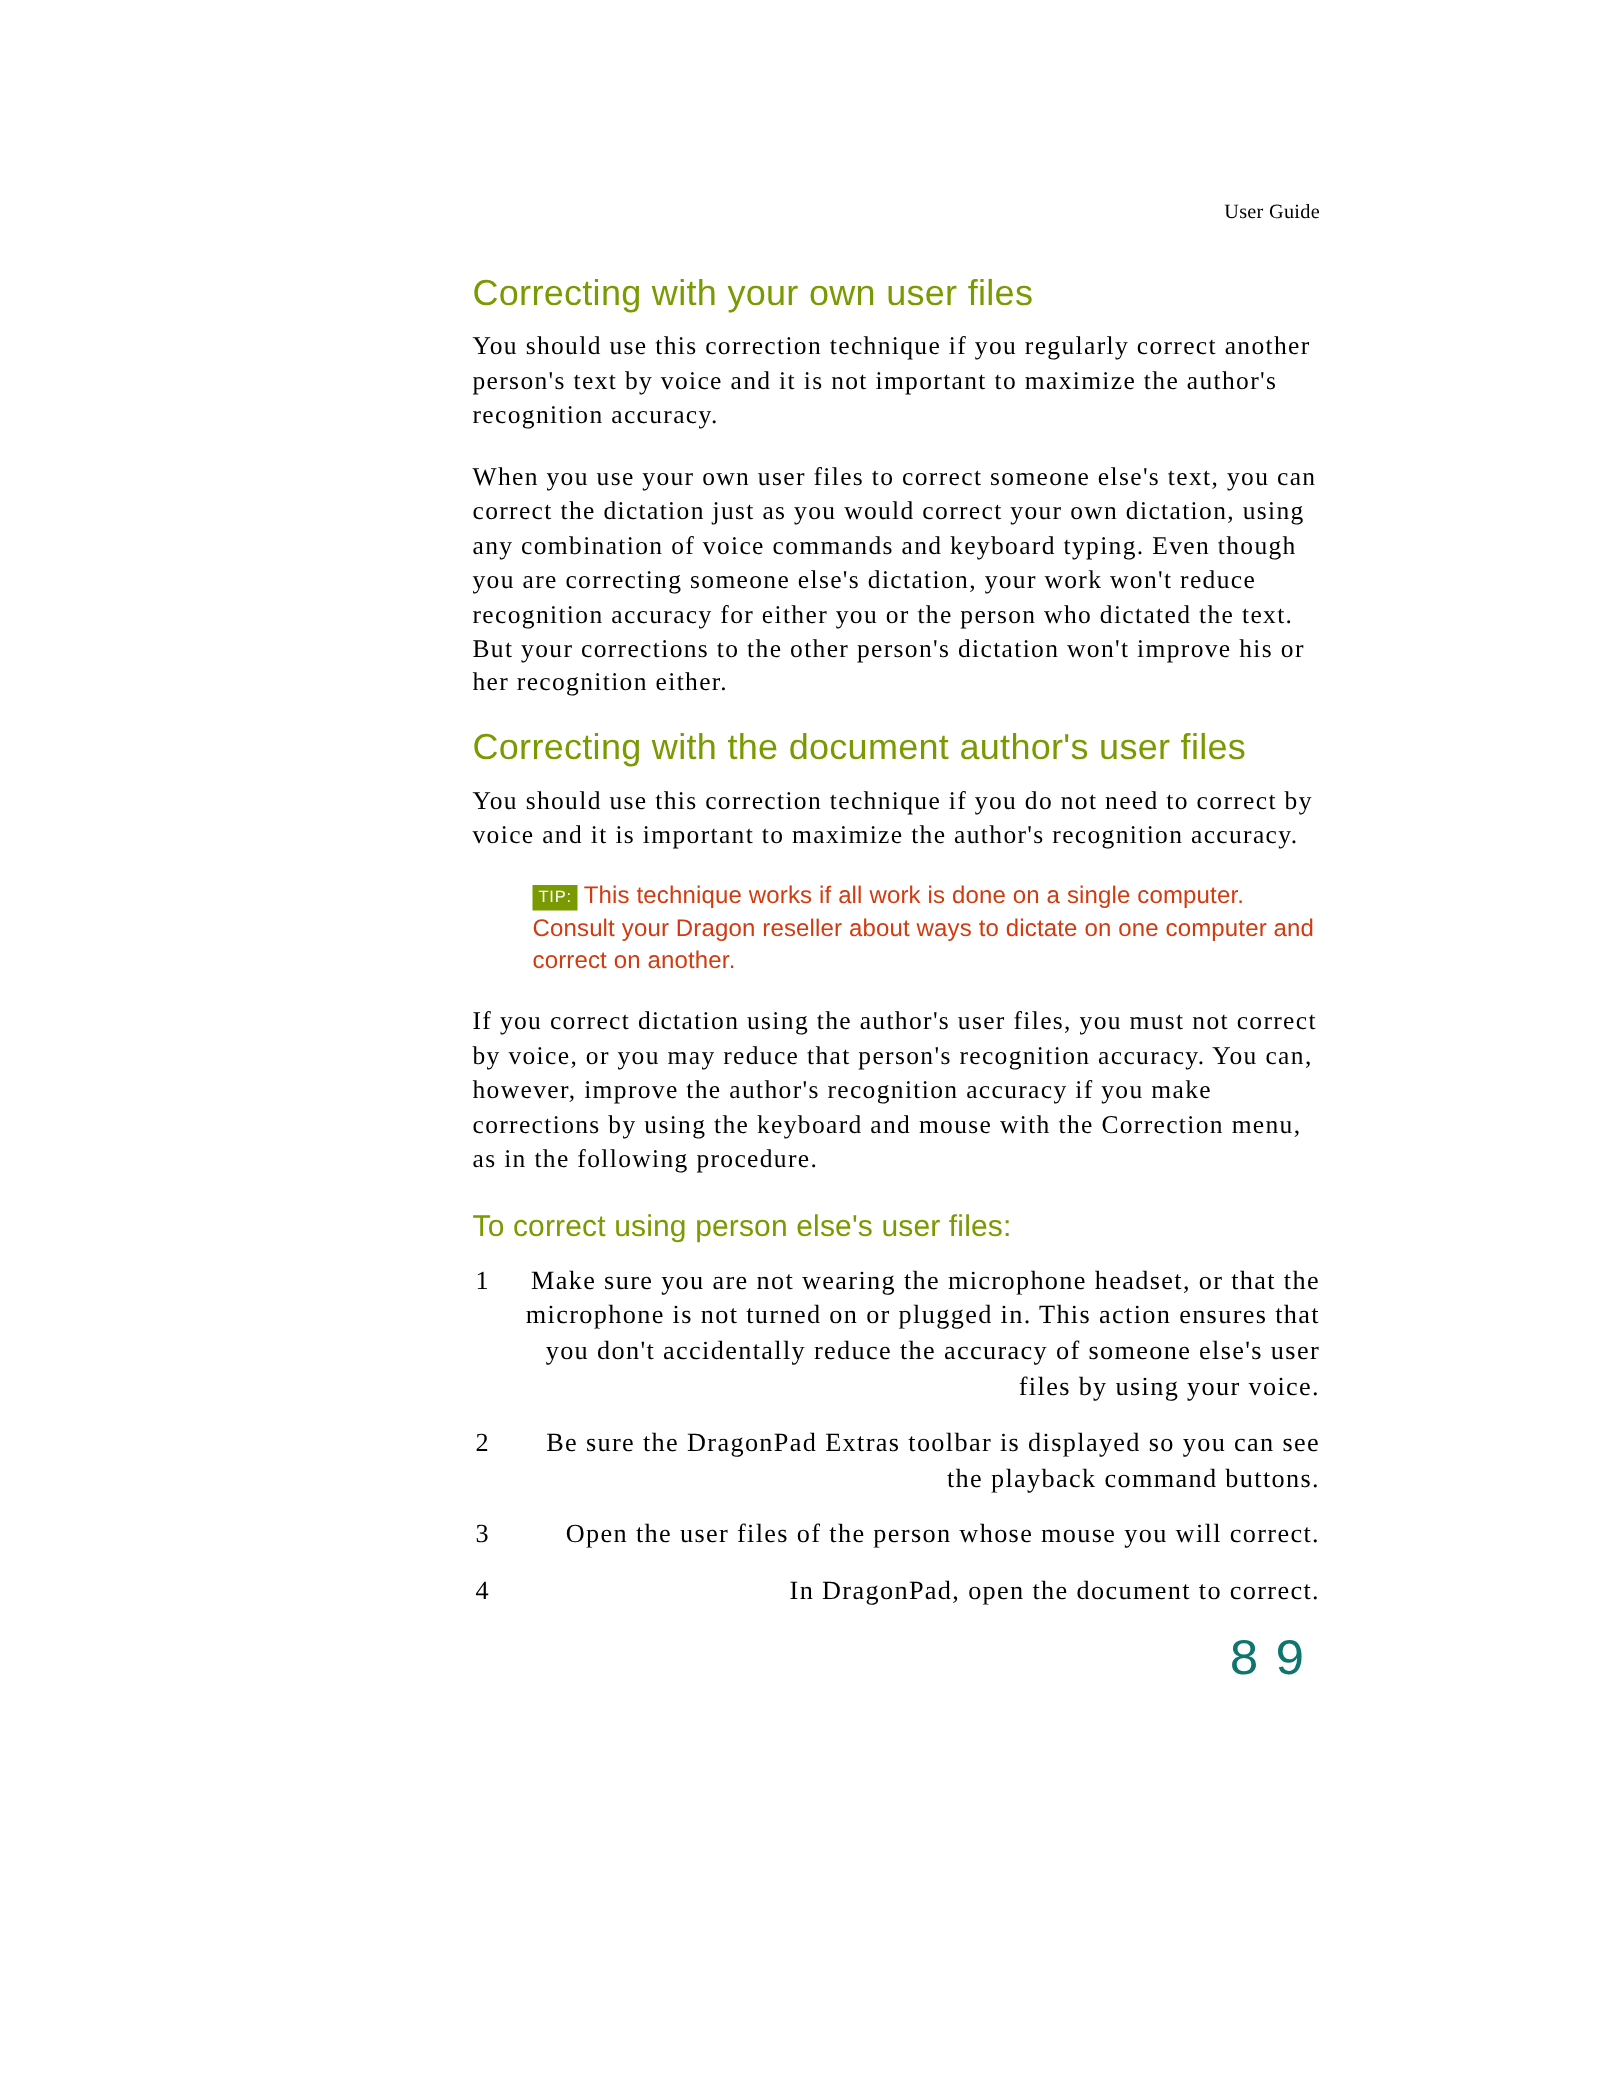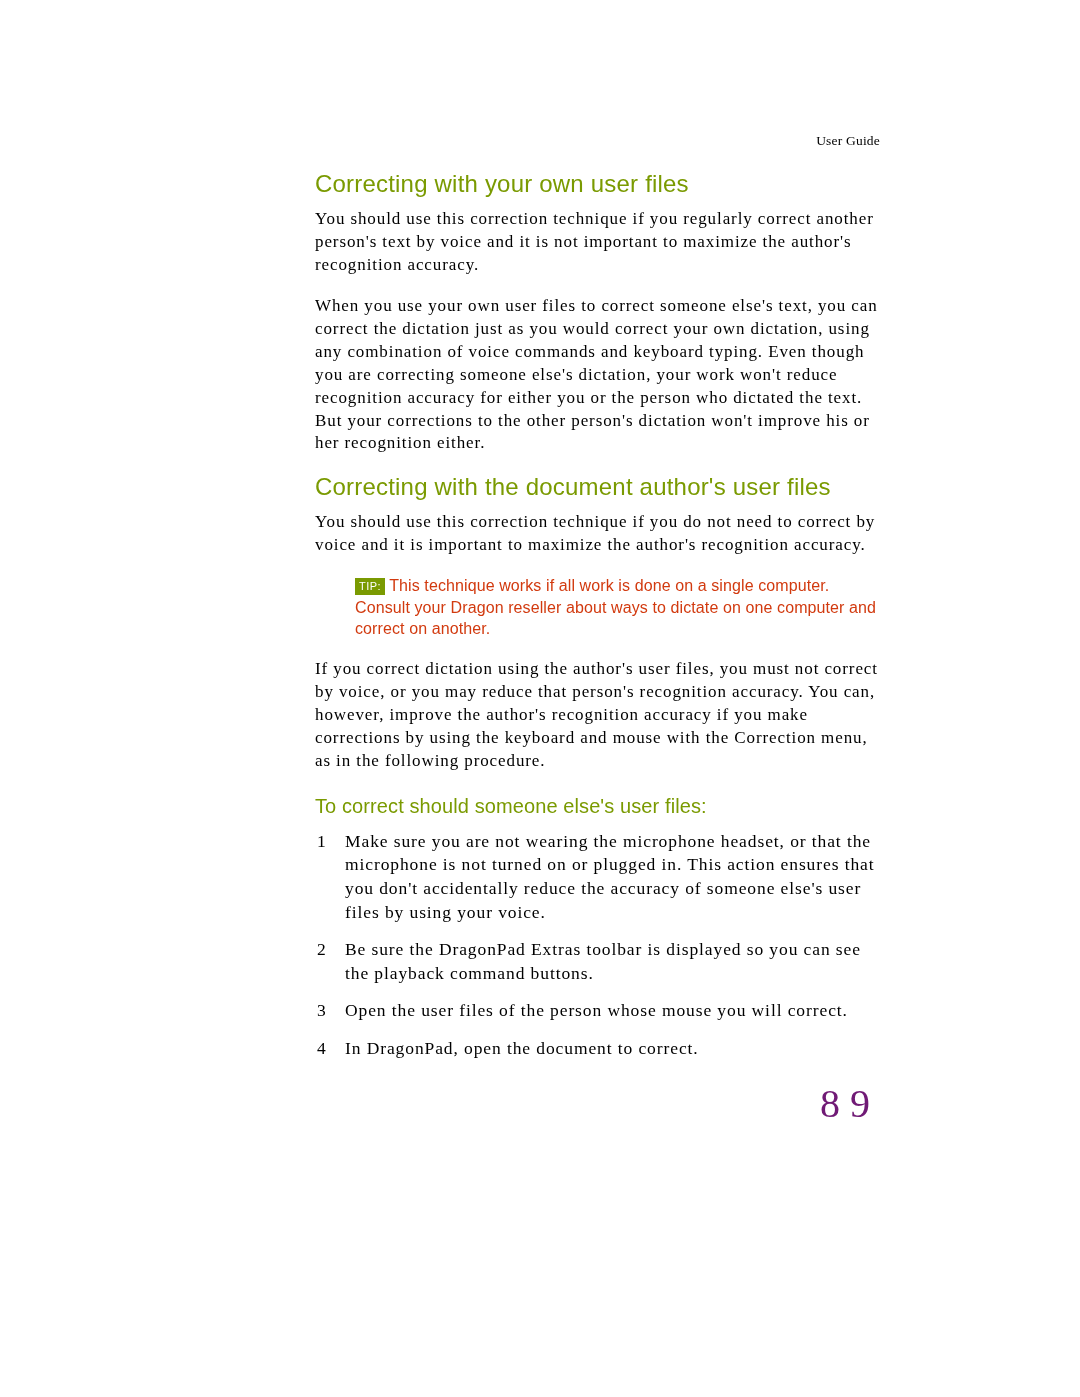--- a/index.html
+++ b/index.html
@@ -18,21 +18,21 @@
   }
   .running-header {
     position: absolute;
     top: 133px;
     right: 200px;
     font-size: 13.5px;
     letter-spacing: 0.2px;
     color: #000;
   }
   .content {
-    margin-top: 40px;
+    margin-top: 52px;
   }
   .h2 {
     font-family: Arial, Helvetica, sans-serif;
     font-weight: 400;
     color: #7a9a01;
     font-size: 24px;
     letter-spacing: 0.2px;
     margin-bottom: 10px;
   }
   .h3 {
@@ -74,37 +74,38 @@
     margin-top: 6px;
   }
   .ol li {
     counter-increment: step;
     position: relative;
     padding-left: 30px;
     font-size: 17.5px;
     line-height: 1.35;
     letter-spacing: 0.9px;
     margin-bottom: 14px;
+    text-align: right;
   }
   .ol li::before {
     content: counter(step);
     position: absolute;
     left: 2px;
     top: 0;
     font-size: 17.5px;
   }
   .page-number {
     position: absolute;
     right: 200px;
     bottom: 205px;
-    font-family: Liberation Serif, serif;
+    font-family: Liberation Mono, monospace;
     font-weight: 400;
-    font-size: 40px;
+    font-size: 34px;
     letter-spacing: 10px;
-    color: #701a75;
+    color: #0f766e;
   }
 </style>
 </head>
 <body>
 
 <div class="page">
 
   <div class="running-header">User Guide</div>
 
   <div class="content">
@@ -115,21 +116,21 @@
 
     <div class="h2">Correcting with the document author's user files</div>
     <p class="para">You should use this correction technique if you do not need to correct by voice and it is important to maximize the author's recognition accuracy.</p>
 
     <div class="tip-block">
       <span class="tip-badge">TIP:</span><span>This technique works if all work is done on a single computer. Consult your Dragon reseller about ways to dictate on one computer and correct on another.</span>
     </div>
 
     <p class="para">If you correct dictation using the author's user files, you must not correct by voice, or you may reduce that person's recognition accuracy. You can, however, improve the author's recognition accuracy if you make corrections by using the keyboard and mouse with the Correction menu, as in the following procedure.</p>
 
-    <div class="h3">To correct should someone else's user files:</div>
+    <div class="h3">To correct using person else's user files:</div>
 
     <ol class="ol">
       <li>Make sure you are not wearing the microphone headset, or that the microphone is not turned on or plugged in. This action ensures that you don't accidentally reduce the accuracy of someone else's user files by using your voice.</li>
       <li>Be sure the DragonPad Extras toolbar is displayed so you can see the playback command buttons.</li>
       <li>Open the user files of the person whose mouse you will correct.</li>
       <li>In DragonPad, open the document to correct.</li>
     </ol>
 
   </div>
 

